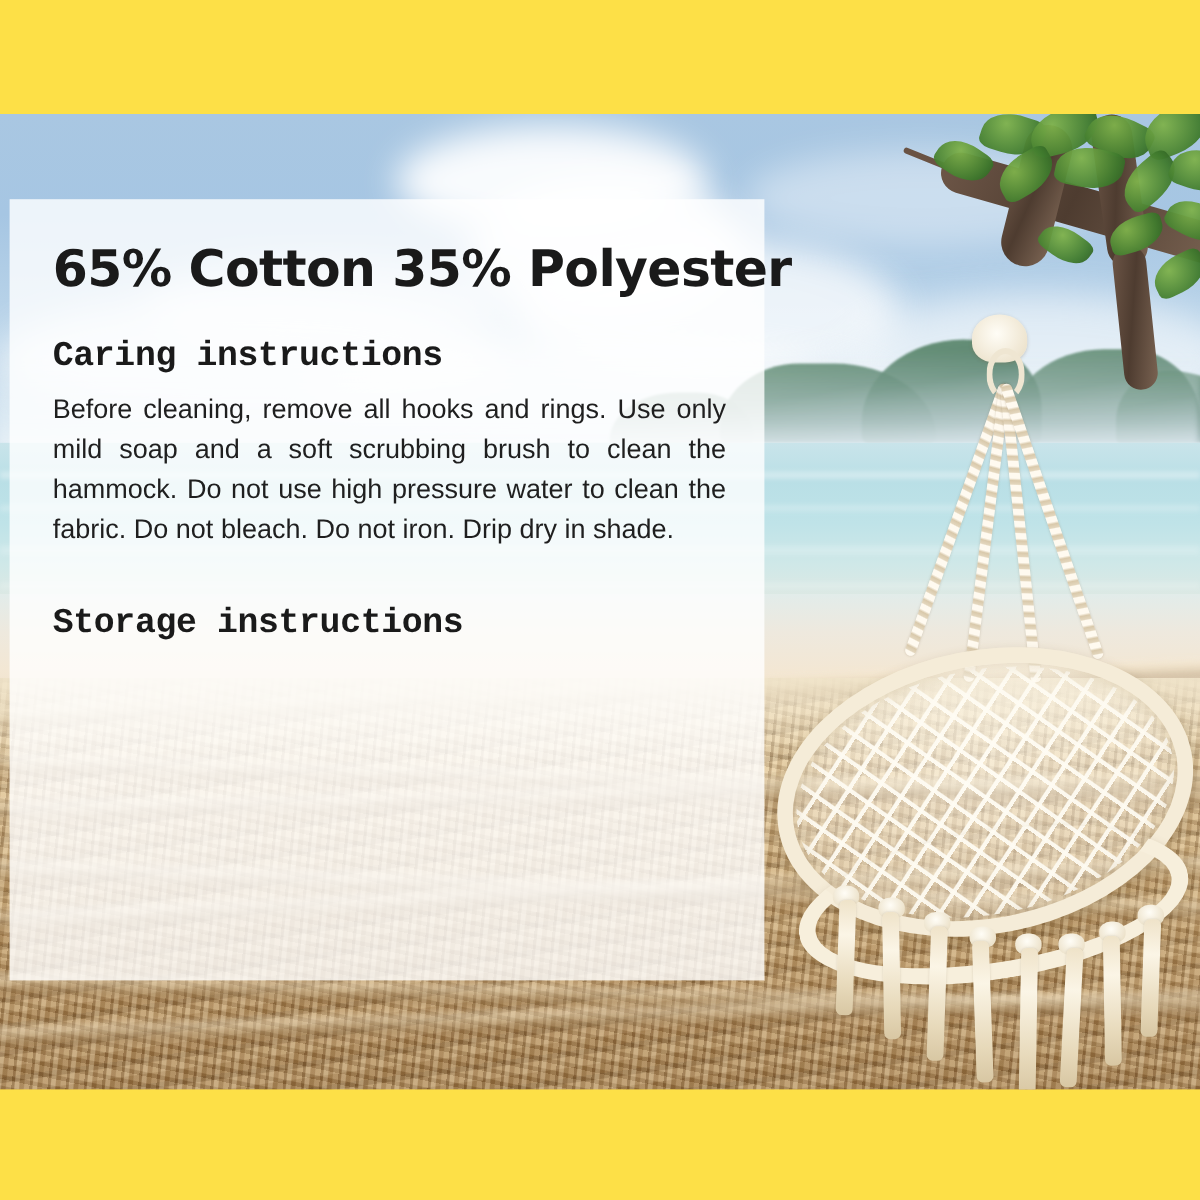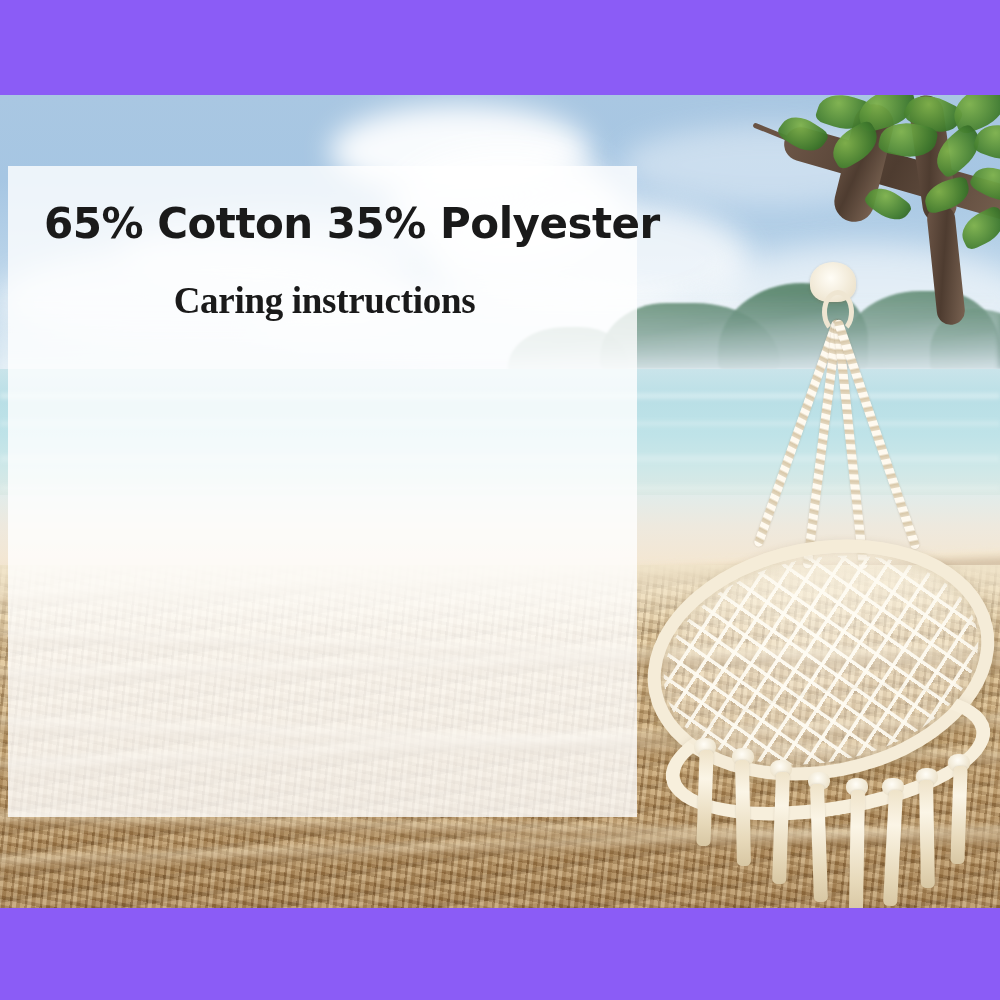--- a/index.html
+++ b/index.html
@@ -9,21 +9,21 @@
     background: #ffffff;
   }
   body {
     font-family: "Liberation Sans", sans-serif;
   }
   #stage {
     position: relative;
     width: 1000px;
     height: 1000px;
     overflow: hidden;
-    background: #8b5cf6;
+    background: #fde047;
   }
 
   
   .photo {
     position: absolute;
     left: 0;
     top: 95px;
     width: 1000px;
     height: 813px;
     overflow: hidden;
@@ -228,28 +228,27 @@
     font-family: "DejaVu Sans", sans-serif;
     font-weight: bold;
     font-size: 42px;
     letter-spacing: -0.5px;
     color: #1a1a1a;
     margin: 0 0 34px 0;
     line-height: 1.05;
     white-space: nowrap;
   }
   .sec-head {
-    font-family: Liberation Serif, serif;
+    font-family: Liberation Mono, monospace;
     font-weight: bold;
-    font-size: 37px;
+    font-size: 29px;
     letter-spacing: -0.3px;
     color: #1a1a1a;
     margin: 0 0 11px 0;
     line-height: 1.15;
-    text-align: center;
   }
   .body-text {
     font-family: "Liberation Sans", sans-serif;
     font-size: 22.5px;
     line-height: 1.47;
     color: #1f1f1f;
     text-align: justify;
     margin: 0;
   }
   .gap { height: 46px; }
@@ -356,19 +355,21 @@
       </div>
     </div>
 
   </div>
 
   <div class="panel">
     <div class="panel-inner">
       <h1 class="title">65% Cotton 35% Polyester</h1>
 
       <h2 class="sec-head">Caring instructions</h2>
+      <p class="body-text">Before cleaning, remove all hooks and rings. Use only mild soap and a soft scrubbing brush to clean the hammock. Do not use high pressure water to clean the fabric. Do not bleach. Do not iron. Drip dry in shade.</p>
 
       <div class="gap"></div>
 
+      <h2 class="sec-head">Storage instructions</h2>
     </div>
   </div>
 
 </div>
 
 </body></html>

